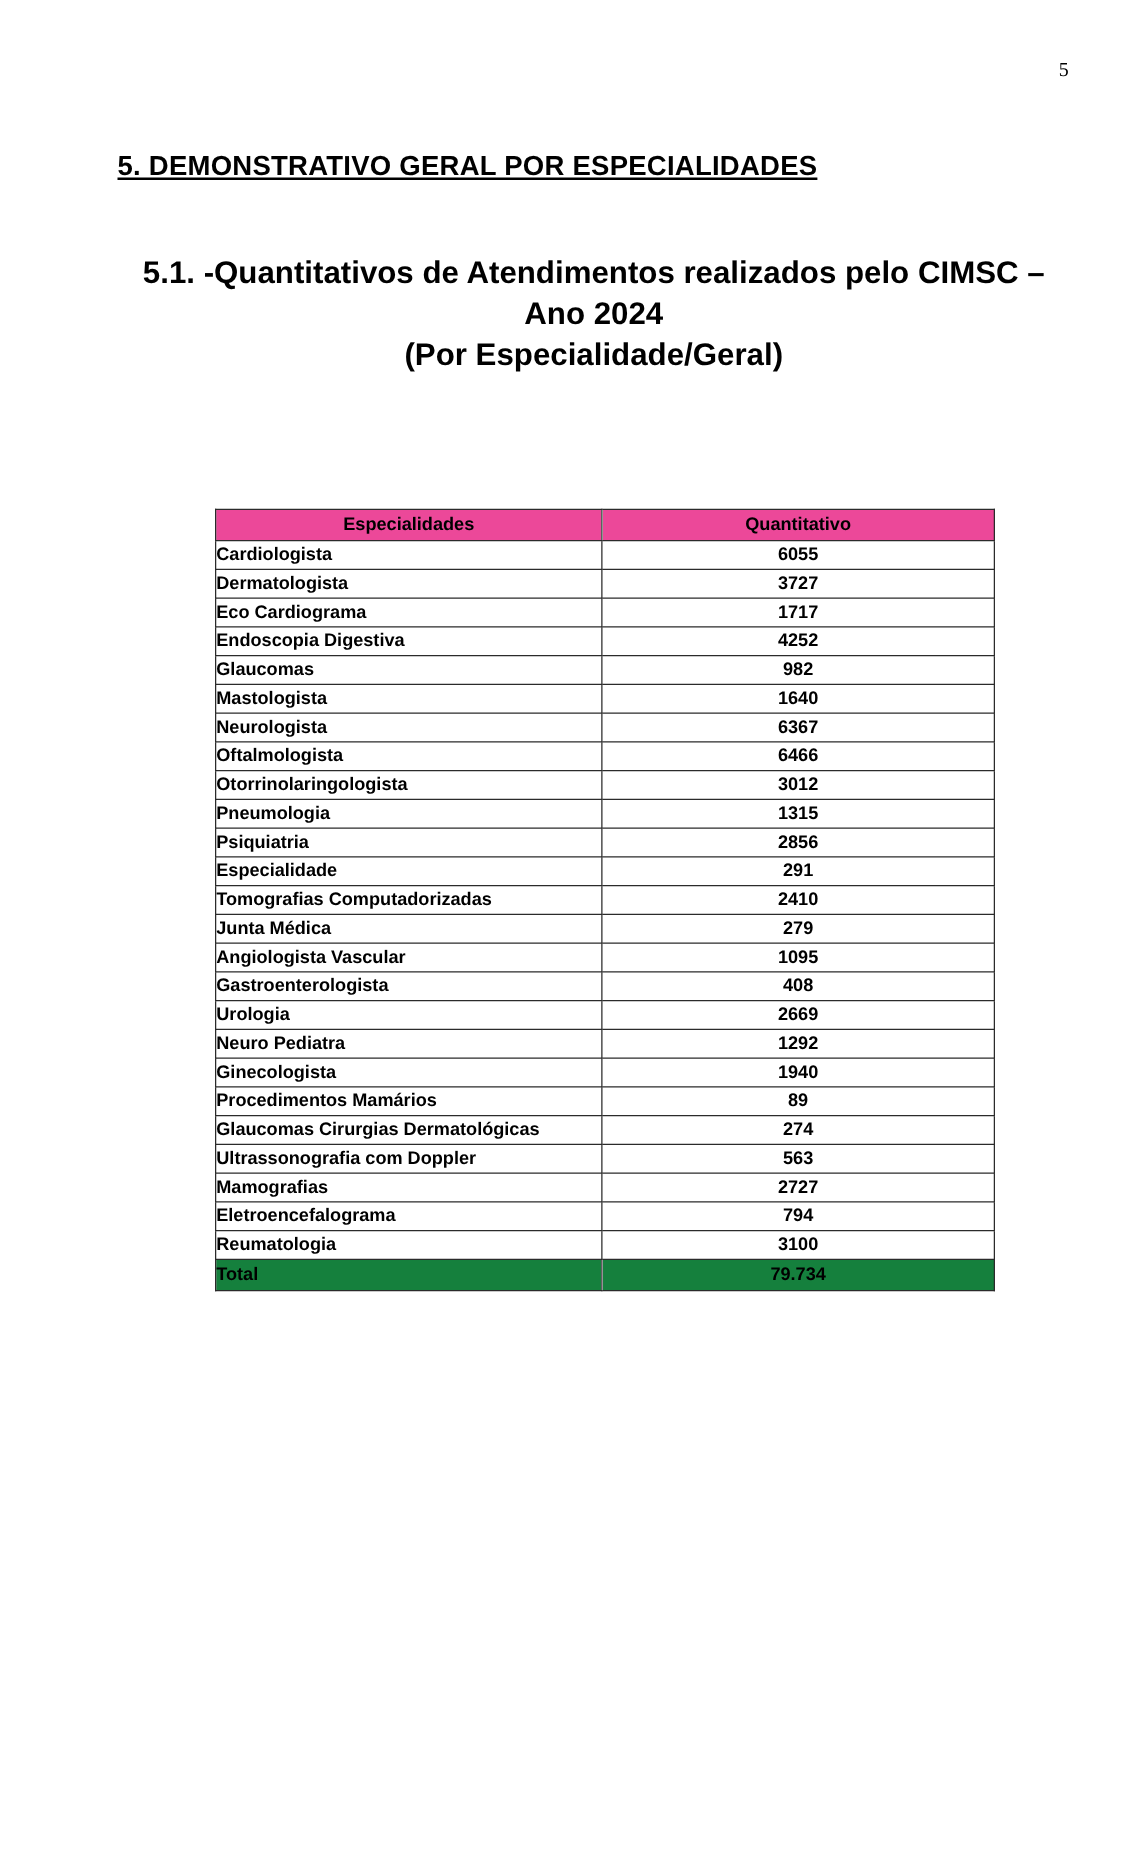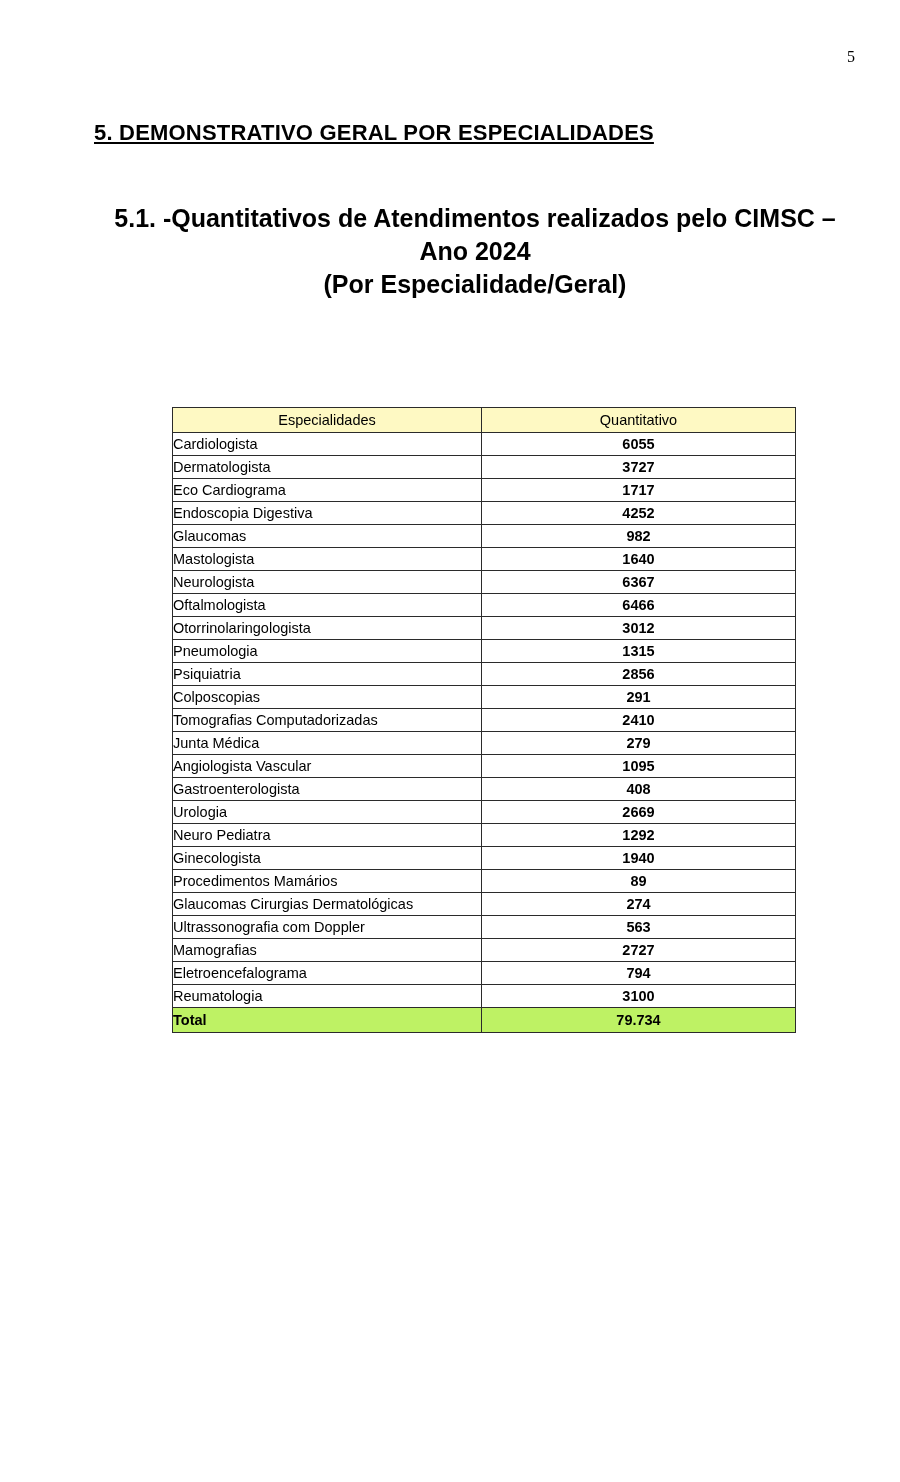--- a/index.html
+++ b/index.html
@@ -58,35 +58,35 @@
   table.spec-table td {
     border: 1px solid #2b2b2b;
     font-size: 14.5px;
     padding: 0;
     overflow: hidden;
     white-space: nowrap;
   }
   table.spec-table th {
     height: 24px;
     text-align: center;
-    font-weight: normal;
-    background: #fef9c3;
+    font-weight: bold;
+    background: #ec4899;
   }
   table.spec-table td { height: 22px; }
   td.cell-name {
     text-align: left;
     padding-left: 7px;
-    font-weight: normal;
+    font-weight: bold;
   }
   td.cell-value {
     text-align: center;
     font-weight: bold;
   }
   tr.total-row td {
-    background: #bef264;
+    background: #15803d;
     font-weight: bold;
     height: 24px;
   }
 </style>
 </head>
 <body>
 
 <div class="page">
 
   <div class="page-number">5</div>
@@ -161,21 +161,21 @@
     <td class="cell-value">1315</td>
   </tr>
 
   <tr>
     <td class="cell-name">Psiquiatria</td>
     <td class="cell-value">2856</td>
   </tr>
 
 
   <tr>
-    <td class="cell-name">Colposcopias</td>
+    <td class="cell-name">Especialidade</td>
     <td class="cell-value">291</td>
   </tr>
 
 
   <tr>
     <td class="cell-name">Tomografias Computadorizadas</td>
     <td class="cell-value">2410</td>
   </tr>
 
   <tr>

